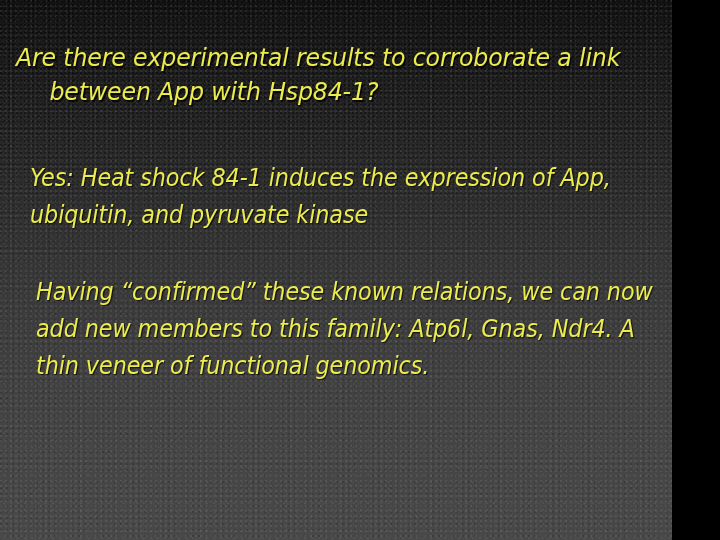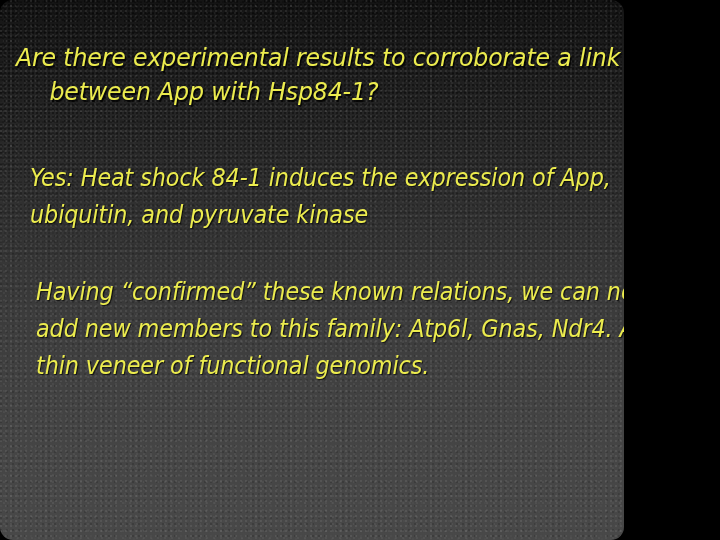--- a/index.html
+++ b/index.html
@@ -4,38 +4,37 @@
 <title>Slide</title>
 <style>
   html, body {
     margin: 0;
     padding: 0;
     background: #000;
   }
 
   #slide {
     position: relative;
-    width: 624px;
+    width: 672px;
     height: 540px;
     overflow: hidden;
     font-family: "DejaVu Sans", sans-serif;
     
     background:
       linear-gradient(to bottom,
         #141414 0%,
         #1b1b1b 8%,
         #242424 20%,
         #2e2e2e 34%,
         #363636 48%,
         #3c3c3c 60%,
         #414141 72%,
         #454545 84%,
         #474747 94%,
         #484848 100%);
-    border-radius: 13px;
   }
 
   
   #noise {
     position: absolute;
     inset: 0;
     pointer-events: none;
     background-image:
       radial-gradient(circle at 1px 1px, rgba(255,255,255,0.085) 0.8px, transparent 1.1px),
       radial-gradient(circle at 2px 3px, rgba(255,255,255,0.055) 0.7px, transparent 1.0px),

